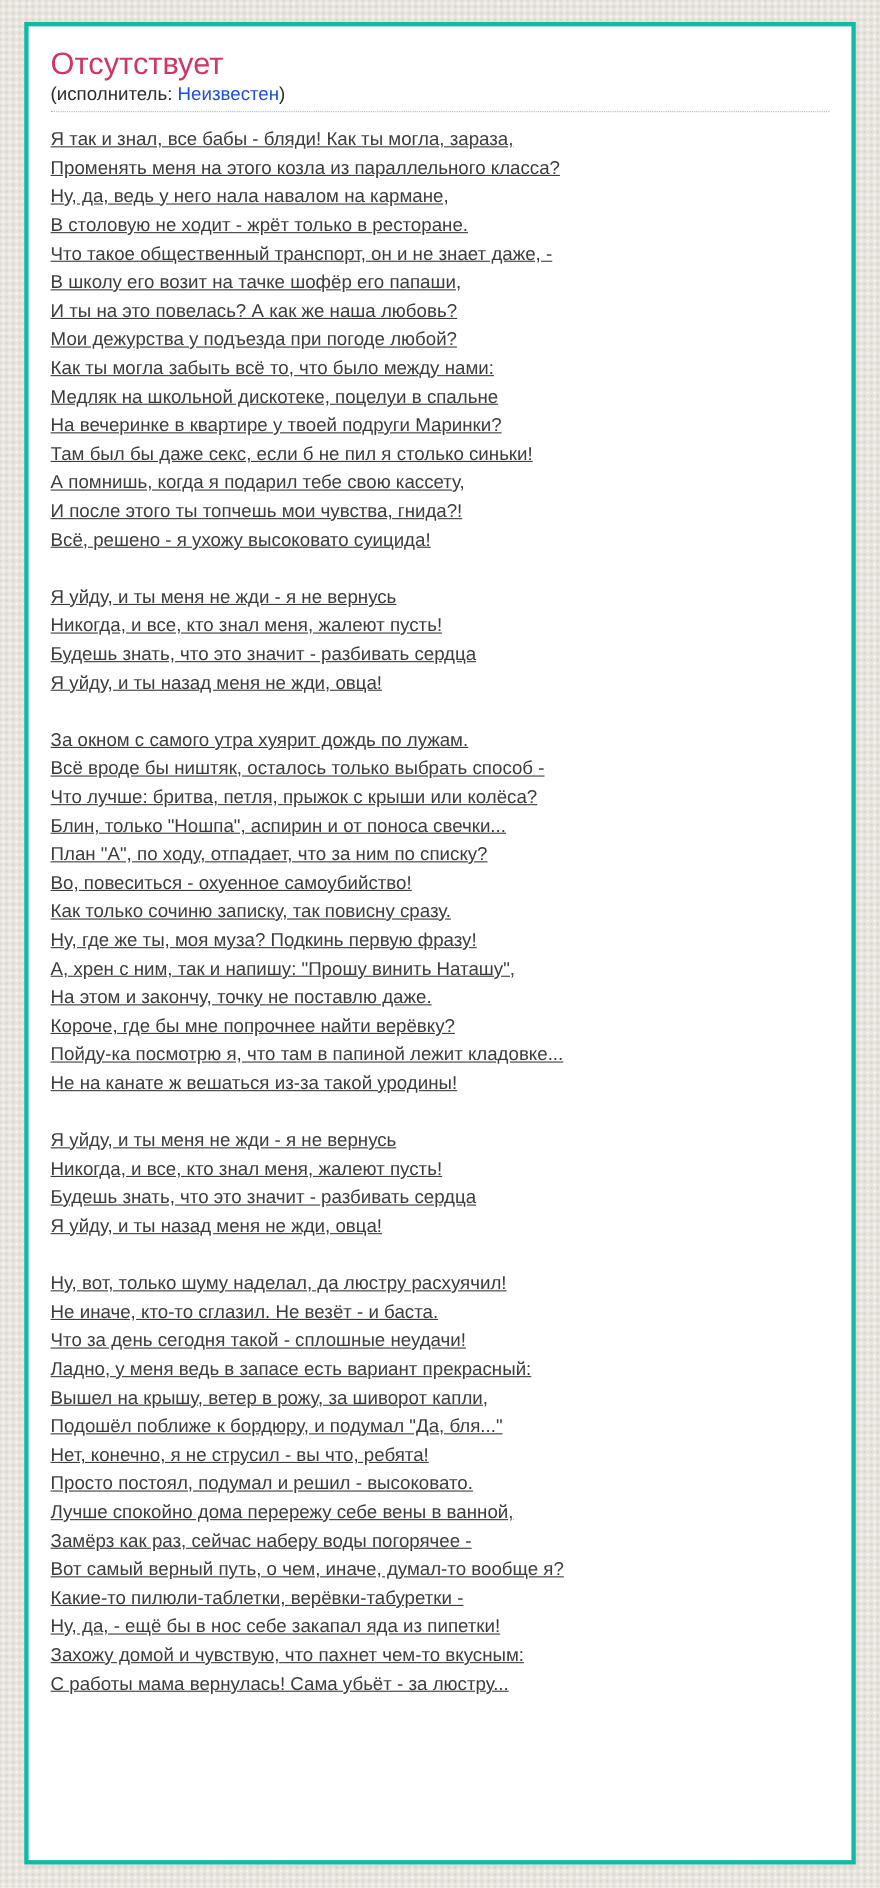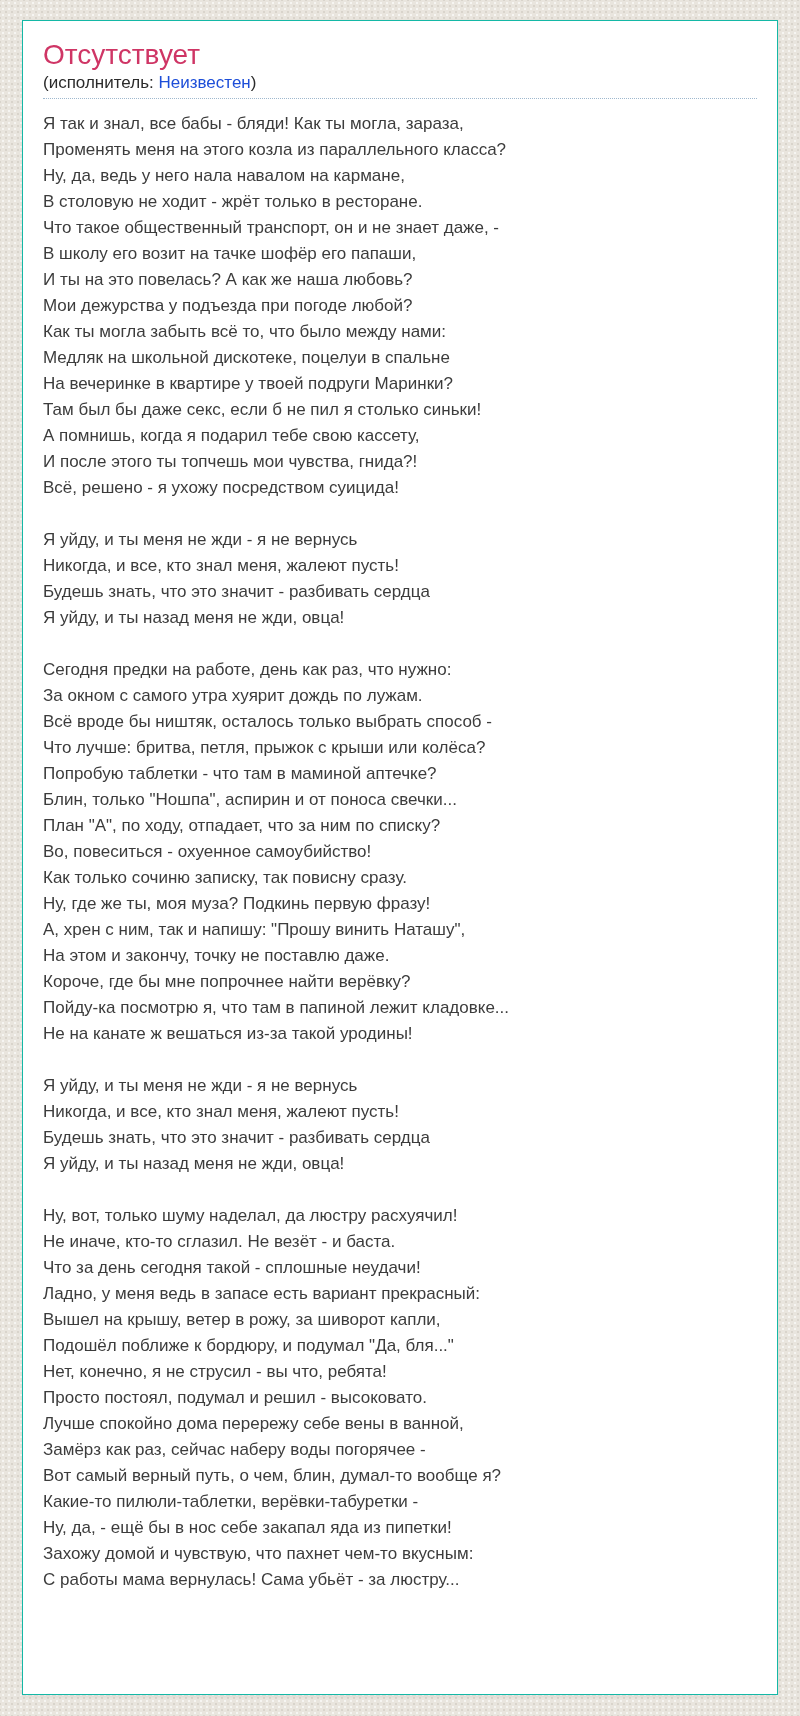--- a/index.html
+++ b/index.html
@@ -18,21 +18,21 @@
     background-position: 0 0, 3px 3px;
     overflow: hidden;
   }
   .card {
     position: absolute;
     left: 22px;
     top: 20px;
     width: 756px;
     height: 1675px;
     background: #ffffff;
-    border: 1px solid #14b8a6;
+    border: 4px solid #14b8a6;
     box-shadow: 0 1px 3px rgba(0,0,0,0.07);
     padding: 18px 20px 20px 20px;
     overflow: hidden;
   }
   .header {
     border-bottom: 1px dotted #9fb8ce;
     padding-bottom: 5px;
     margin-bottom: 12px;
   }
   .title {
@@ -51,21 +51,21 @@
   .artist {
     color: #1d4ed8;
     text-decoration: none;
     cursor: pointer;
   }
   .lyrics {
     font-size: 17px;
     line-height: 26px;
     color: #3c3c3c;
   }
-  .stanza { margin-bottom: 26px; }
+  .stanza { margin-bottom: 26px; text-decoration: underline; }
   .stanza:last-child { margin-bottom: 0; }
   .line { white-space: nowrap; }
 </style>
 </head>
 <body>
 
 <div class="card">
   <div class="header">
     <h1 class="title">Отсутствует</h1>
     <div class="subtitle"><span>(исполнитель: </span><a class="artist" href="#">Неизвестен</a><span>)</span></div>
@@ -79,34 +79,32 @@
         <div class="line">Что такое общественный транспорт, он и не знает даже, -</div>
         <div class="line">В школу его возит на тачке шофёр его папаши,</div>
         <div class="line">И ты на это повелась? А как же наша любовь?</div>
         <div class="line">Мои дежурства у подъезда при погоде любой?</div>
         <div class="line">Как ты могла забыть всё то, что было между нами:</div>
         <div class="line">Медляк на школьной дискотеке, поцелуи в спальне</div>
         <div class="line">На вечеринке в квартире у твоей подруги Маринки?</div>
         <div class="line">Там был бы даже секс, если б не пил я столько синьки!</div>
         <div class="line">А помнишь, когда я подарил тебе свою кассету,</div>
         <div class="line">И после этого ты топчешь мои чувства, гнида?!</div>
-        <div class="line">Всё, решено - я ухожу посредством суицида!</div>
+        <div class="line">Всё, решено - я ухожу высоковато суицида!</div>
       </div>
       <div class="stanza">
         <div class="line">Я уйду, и ты меня не жди - я не вернусь</div>
         <div class="line">Никогда, и все, кто знал меня, жалеют пусть!</div>
         <div class="line">Будешь знать, что это значит - разбивать сердца</div>
         <div class="line">Я уйду, и ты назад меня не жди, овца!</div>
       </div>
       <div class="stanza">
-        <div class="line">Сегодня предки на работе, день как раз, что нужно:</div>
         <div class="line">За окном с самого утра хуярит дождь по лужам.</div>
         <div class="line">Всё вроде бы ништяк, осталось только выбрать способ -</div>
         <div class="line">Что лучше: бритва, петля, прыжок с крыши или колёса?</div>
-        <div class="line">Попробую таблетки - что там в маминой аптечке?</div>
         <div class="line">Блин, только "Ношпа", аспирин и от поноса свечки...</div>
         <div class="line">План "А", по ходу, отпадает, что за ним по списку?</div>
         <div class="line">Во, повеситься - охуенное самоубийство!</div>
         <div class="line">Как только сочиню записку, так повисну сразу.</div>
         <div class="line">Ну, где же ты, моя муза? Подкинь первую фразу!</div>
         <div class="line">А, хрен с ним, так и напишу: "Прошу винить Наташу",</div>
         <div class="line">На этом и закончу, точку не поставлю даже.</div>
         <div class="line">Короче, где бы мне попрочнее найти верёвку?</div>
         <div class="line">Пойду-ка посмотрю я, что там в папиной лежит кладовке...</div>
         <div class="line">Не на канате ж вешаться из-за такой уродины!</div>
@@ -121,20 +119,20 @@
         <div class="line">Ну, вот, только шуму наделал, да люстру расхуячил!</div>
         <div class="line">Не иначе, кто-то сглазил. Не везёт - и баста.</div>
         <div class="line">Что за день сегодня такой - сплошные неудачи!</div>
         <div class="line">Ладно, у меня ведь в запасе есть вариант прекрасный:</div>
         <div class="line">Вышел на крышу, ветер в рожу, за шиворот капли,</div>
         <div class="line">Подошёл поближе к бордюру, и подумал "Да, бля..."</div>
         <div class="line">Нет, конечно, я не струсил - вы что, ребята!</div>
         <div class="line">Просто постоял, подумал и решил - высоковато.</div>
         <div class="line">Лучше спокойно дома перережу себе вены в ванной,</div>
         <div class="line">Замёрз как раз, сейчас наберу воды погорячее -</div>
-        <div class="line">Вот самый верный путь, о чем, блин, думал-то вообще я?</div>
+        <div class="line">Вот самый верный путь, о чем, иначе, думал-то вообще я?</div>
         <div class="line">Какие-то пилюли-таблетки, верёвки-табуретки -</div>
         <div class="line">Ну, да, - ещё бы в нос себе закапал яда из пипетки!</div>
         <div class="line">Захожу домой и чувствую, что пахнет чем-то вкусным:</div>
         <div class="line">С работы мама вернулась! Сама убьёт - за люстру...</div>
       </div>
     </div>
 </div>
 
 </body></html>

